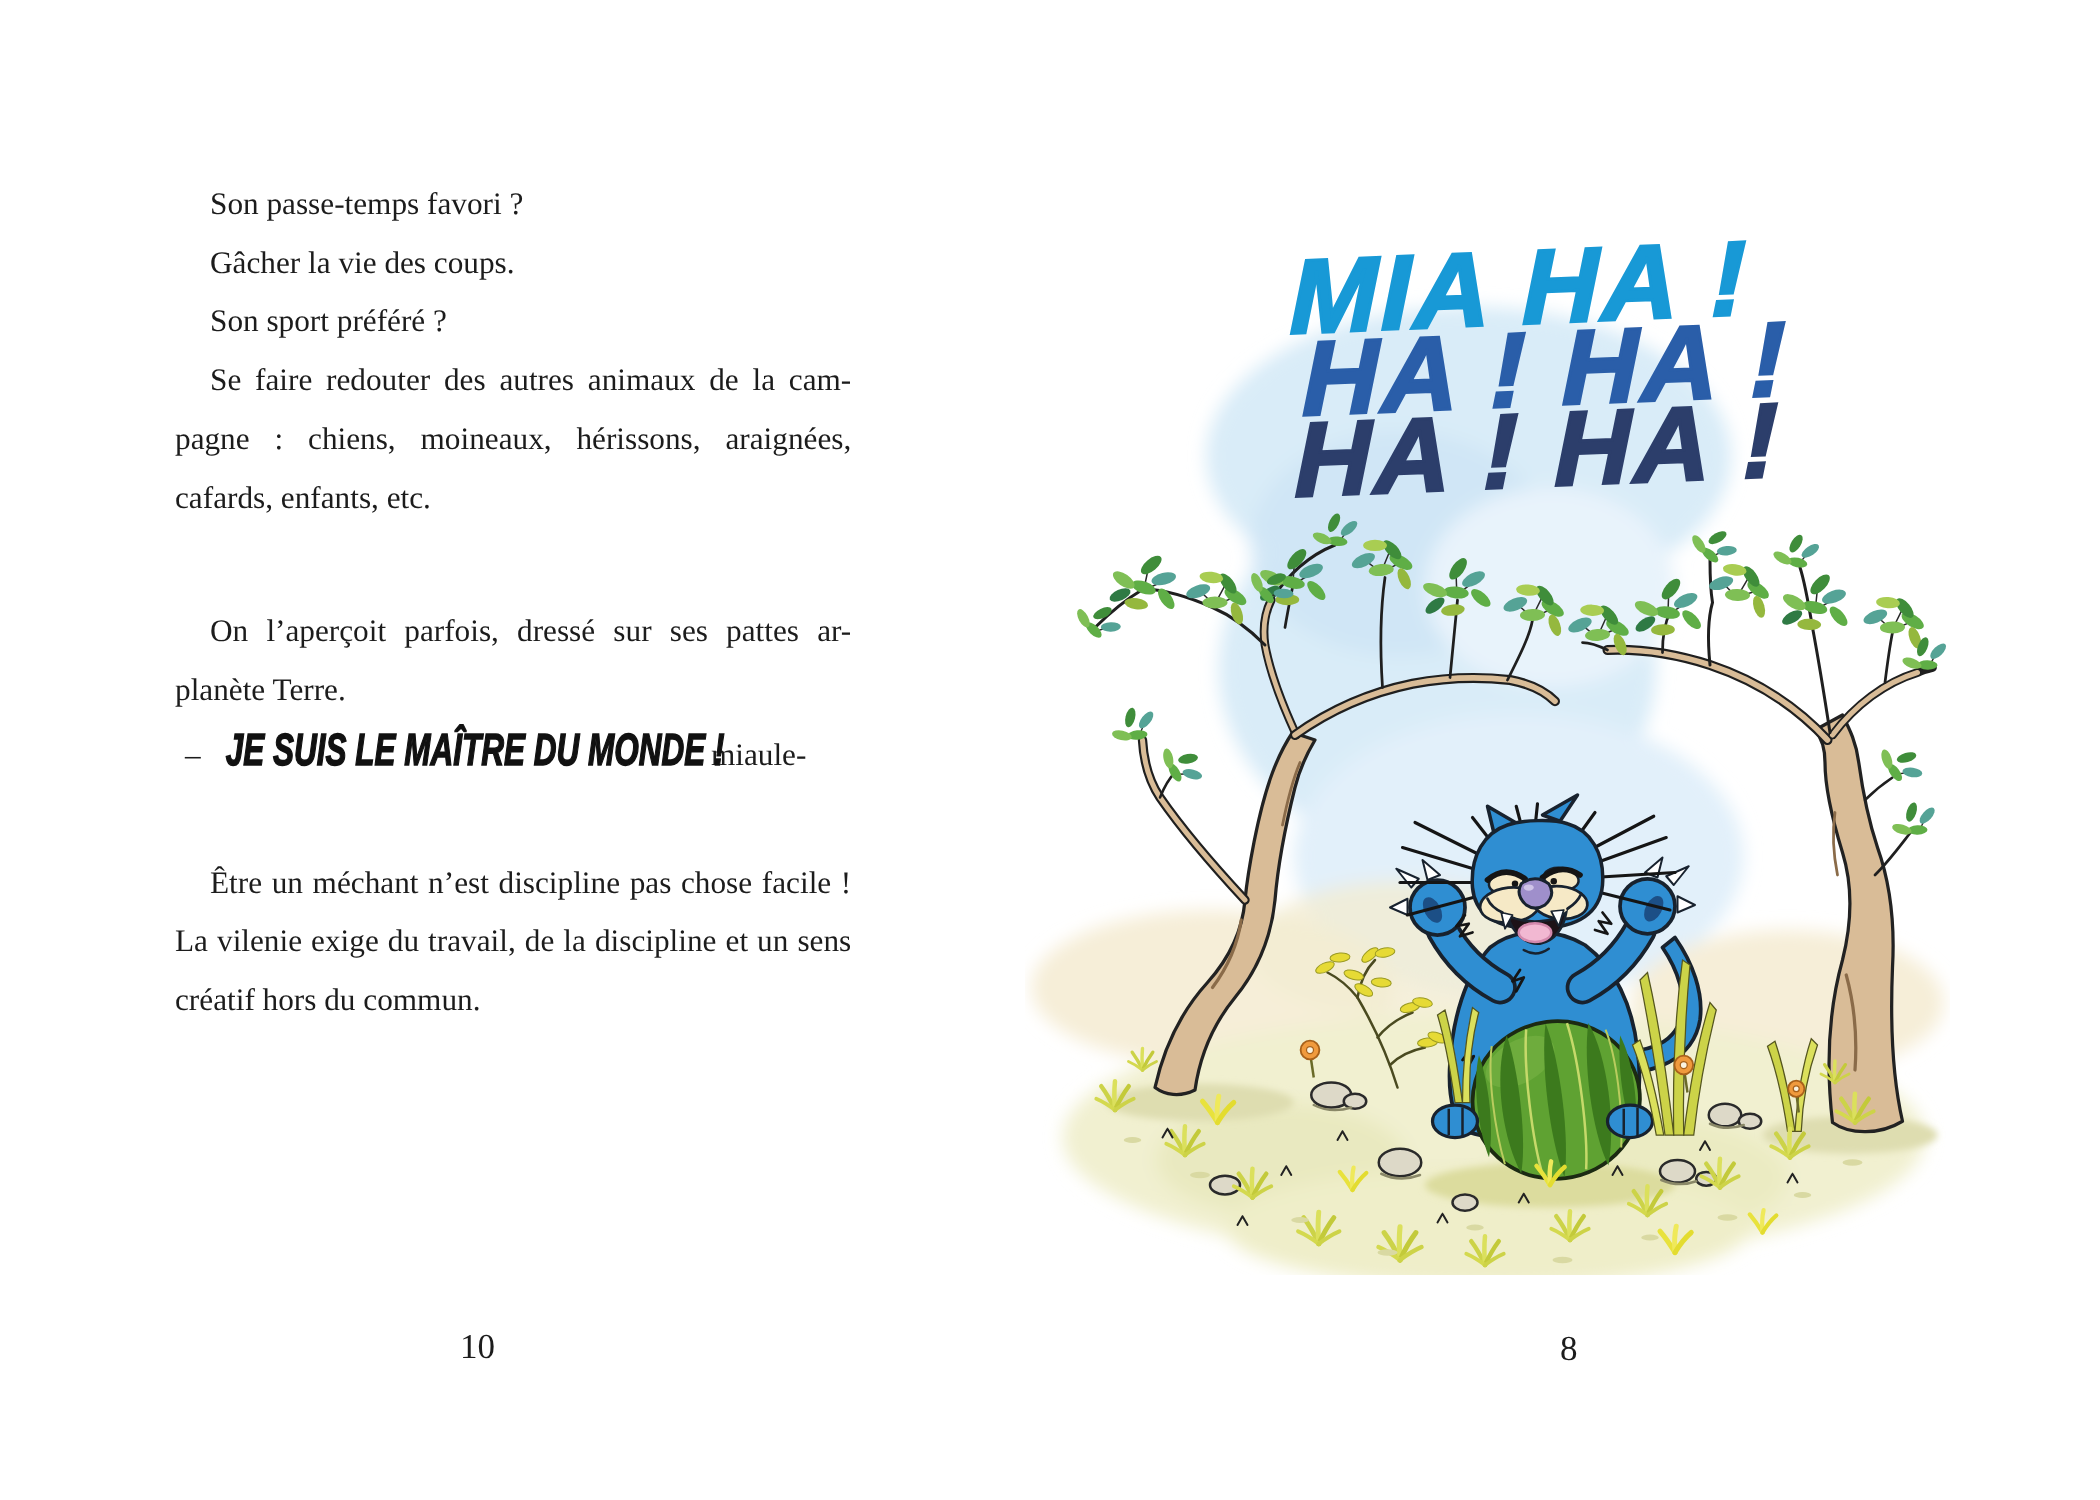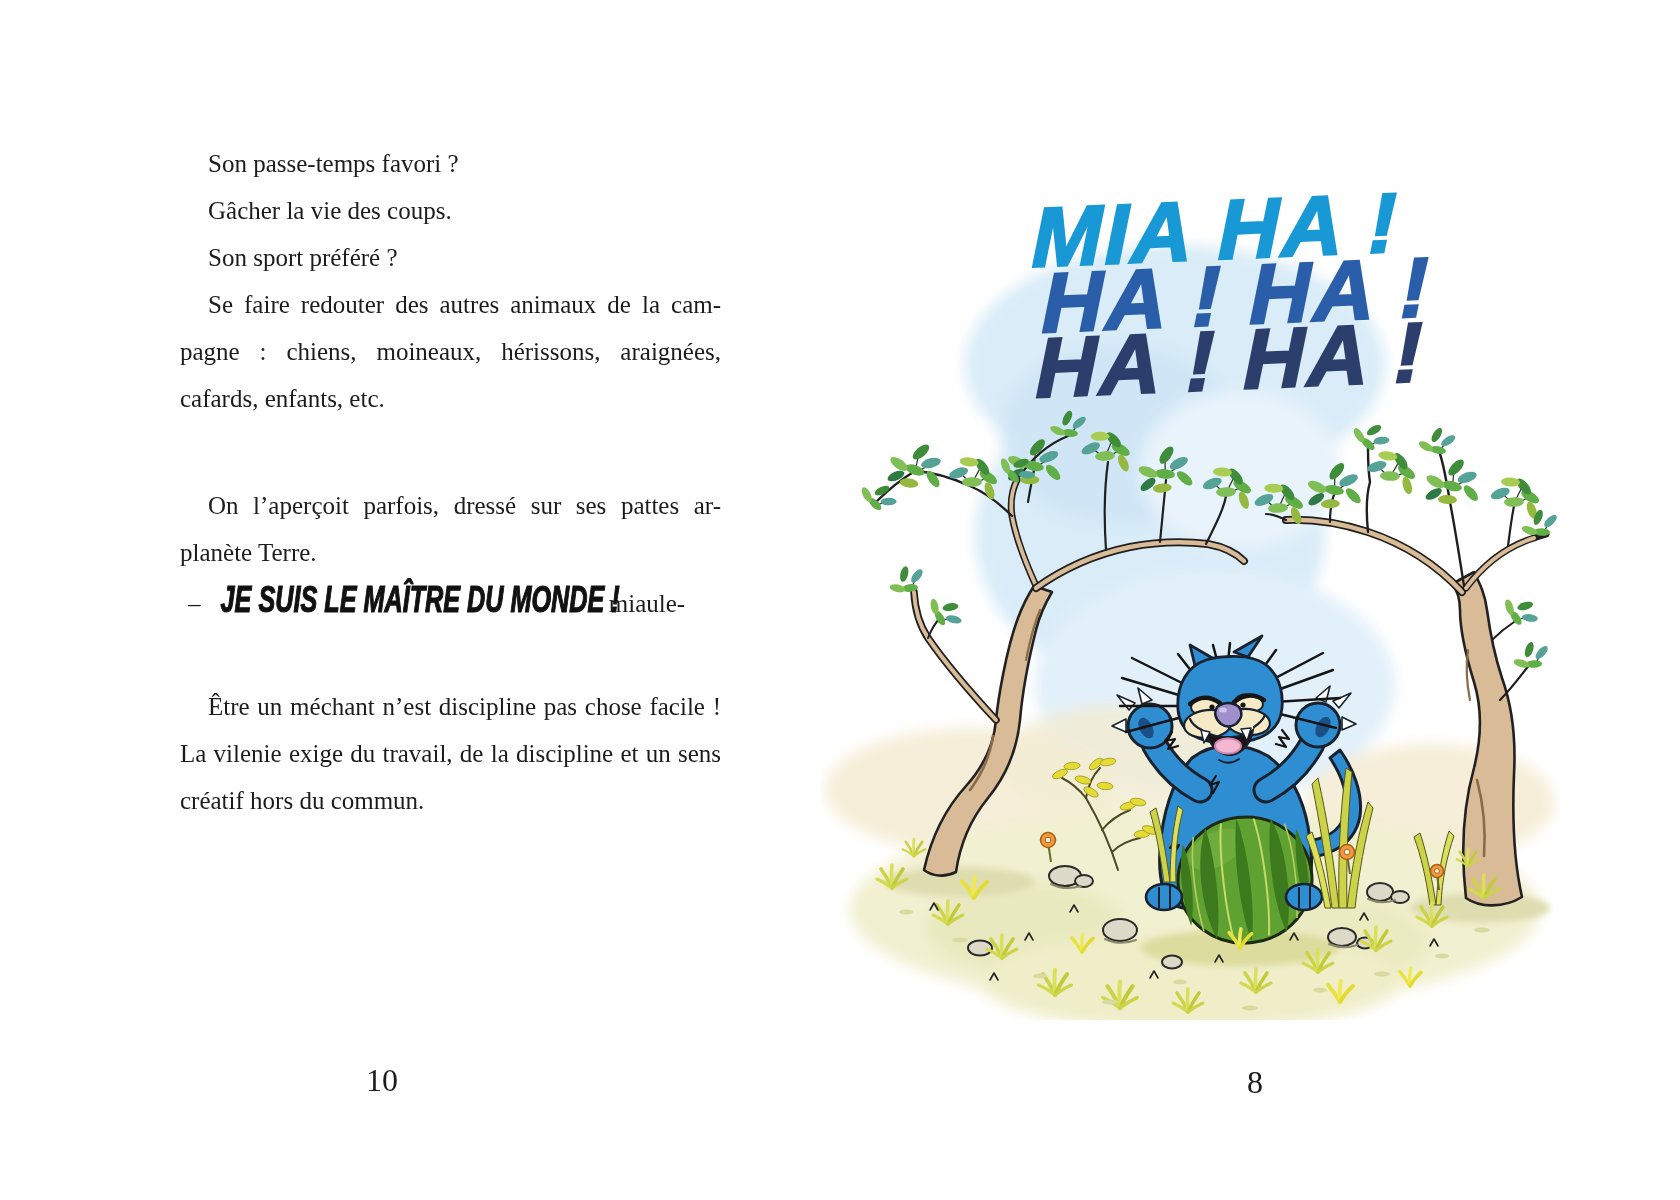--- a/index.html
+++ b/index.html
@@ -3,35 +3,35 @@
 <meta charset="utf-8">
 <style>
   html,body{margin:0;padding:0;}
   body{
     width:1680px;height:1200px;position:relative;overflow:hidden;
     background:#ffffff;
     font-family:"Liberation Serif","DejaVu Serif",serif;
     color:#1c1c1c;
   }
   
-  .textcol{position:absolute;left:140px;top:140px;width:541px;margin-left:40px;}
+  .textcol{position:absolute;left:140px;top:140px;width:541px;}
   .ln{font-size:25px;line-height:47px;height:47px;}
   .ln.j{text-align:justify;text-align-last:justify;}
   .ln.i{text-indent:28px;}
   .ln.i2{text-indent:8px;white-space:nowrap;}
   .gap{height:60px;}
   .shout-wrap{display:inline-block;width:398px;height:38px;vertical-align:baseline;overflow:visible;}
   .shout{
     display:inline-block;white-space:nowrap;
     font-family:"Liberation Sans",sans-serif;font-weight:700;font-style:italic;
     font-size:36px;color:#111;-webkit-text-stroke:1.2px #111;
     transform:scaleX(0.70);transform-origin:0 78%;
   }
   .rest{margin-left:4px;}
-  .pagenum{position:absolute;font-size:32px;width:60px;text-align:center;}
+  .pagenum{position:absolute;font-size:28px;width:60px;text-align:center;}
   #pn-left{left:352px;top:1062px;}
   #pn-right{left:1225px;top:1064px;}
   
   .laugh{
     position:absolute;z-index:3;white-space:nowrap;
     font-family:"Liberation Sans",sans-serif;font-weight:700;font-style:italic;
     font-size:84px;line-height:1;letter-spacing:3px;
     -webkit-text-stroke:2.5px currentColor;
     transform:rotate(-2.4deg) skewX(-3deg);
   }

